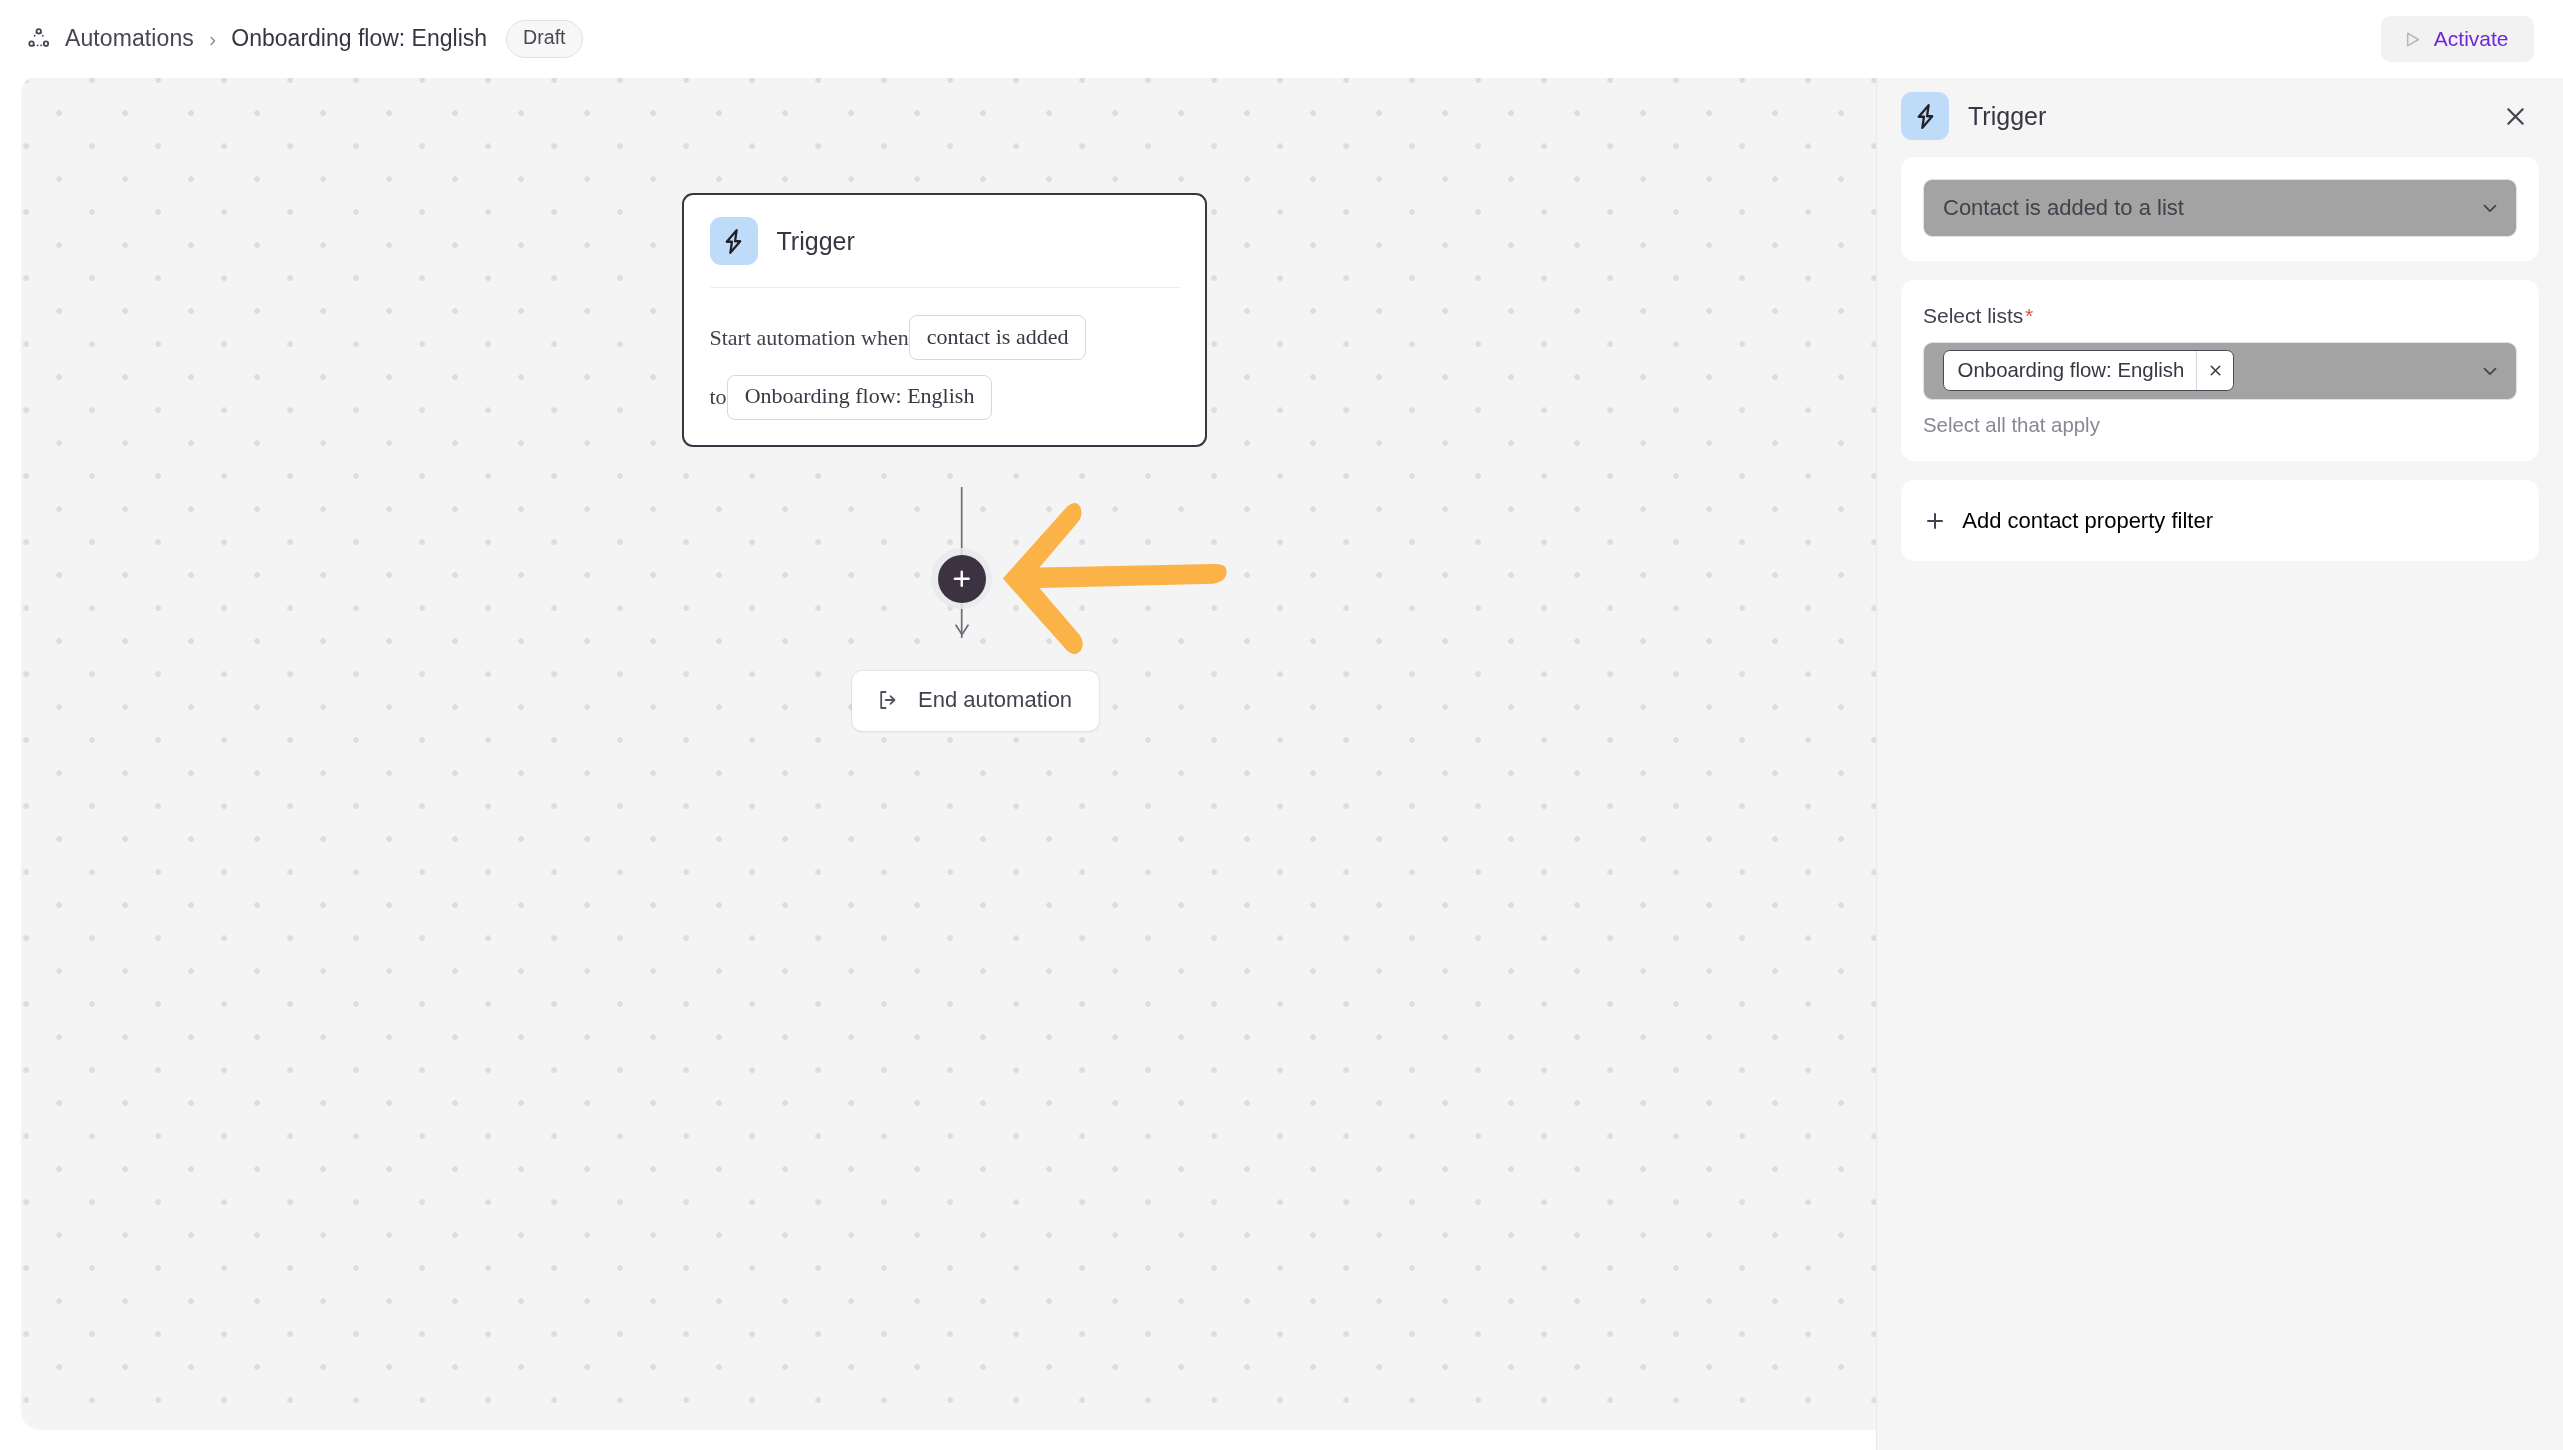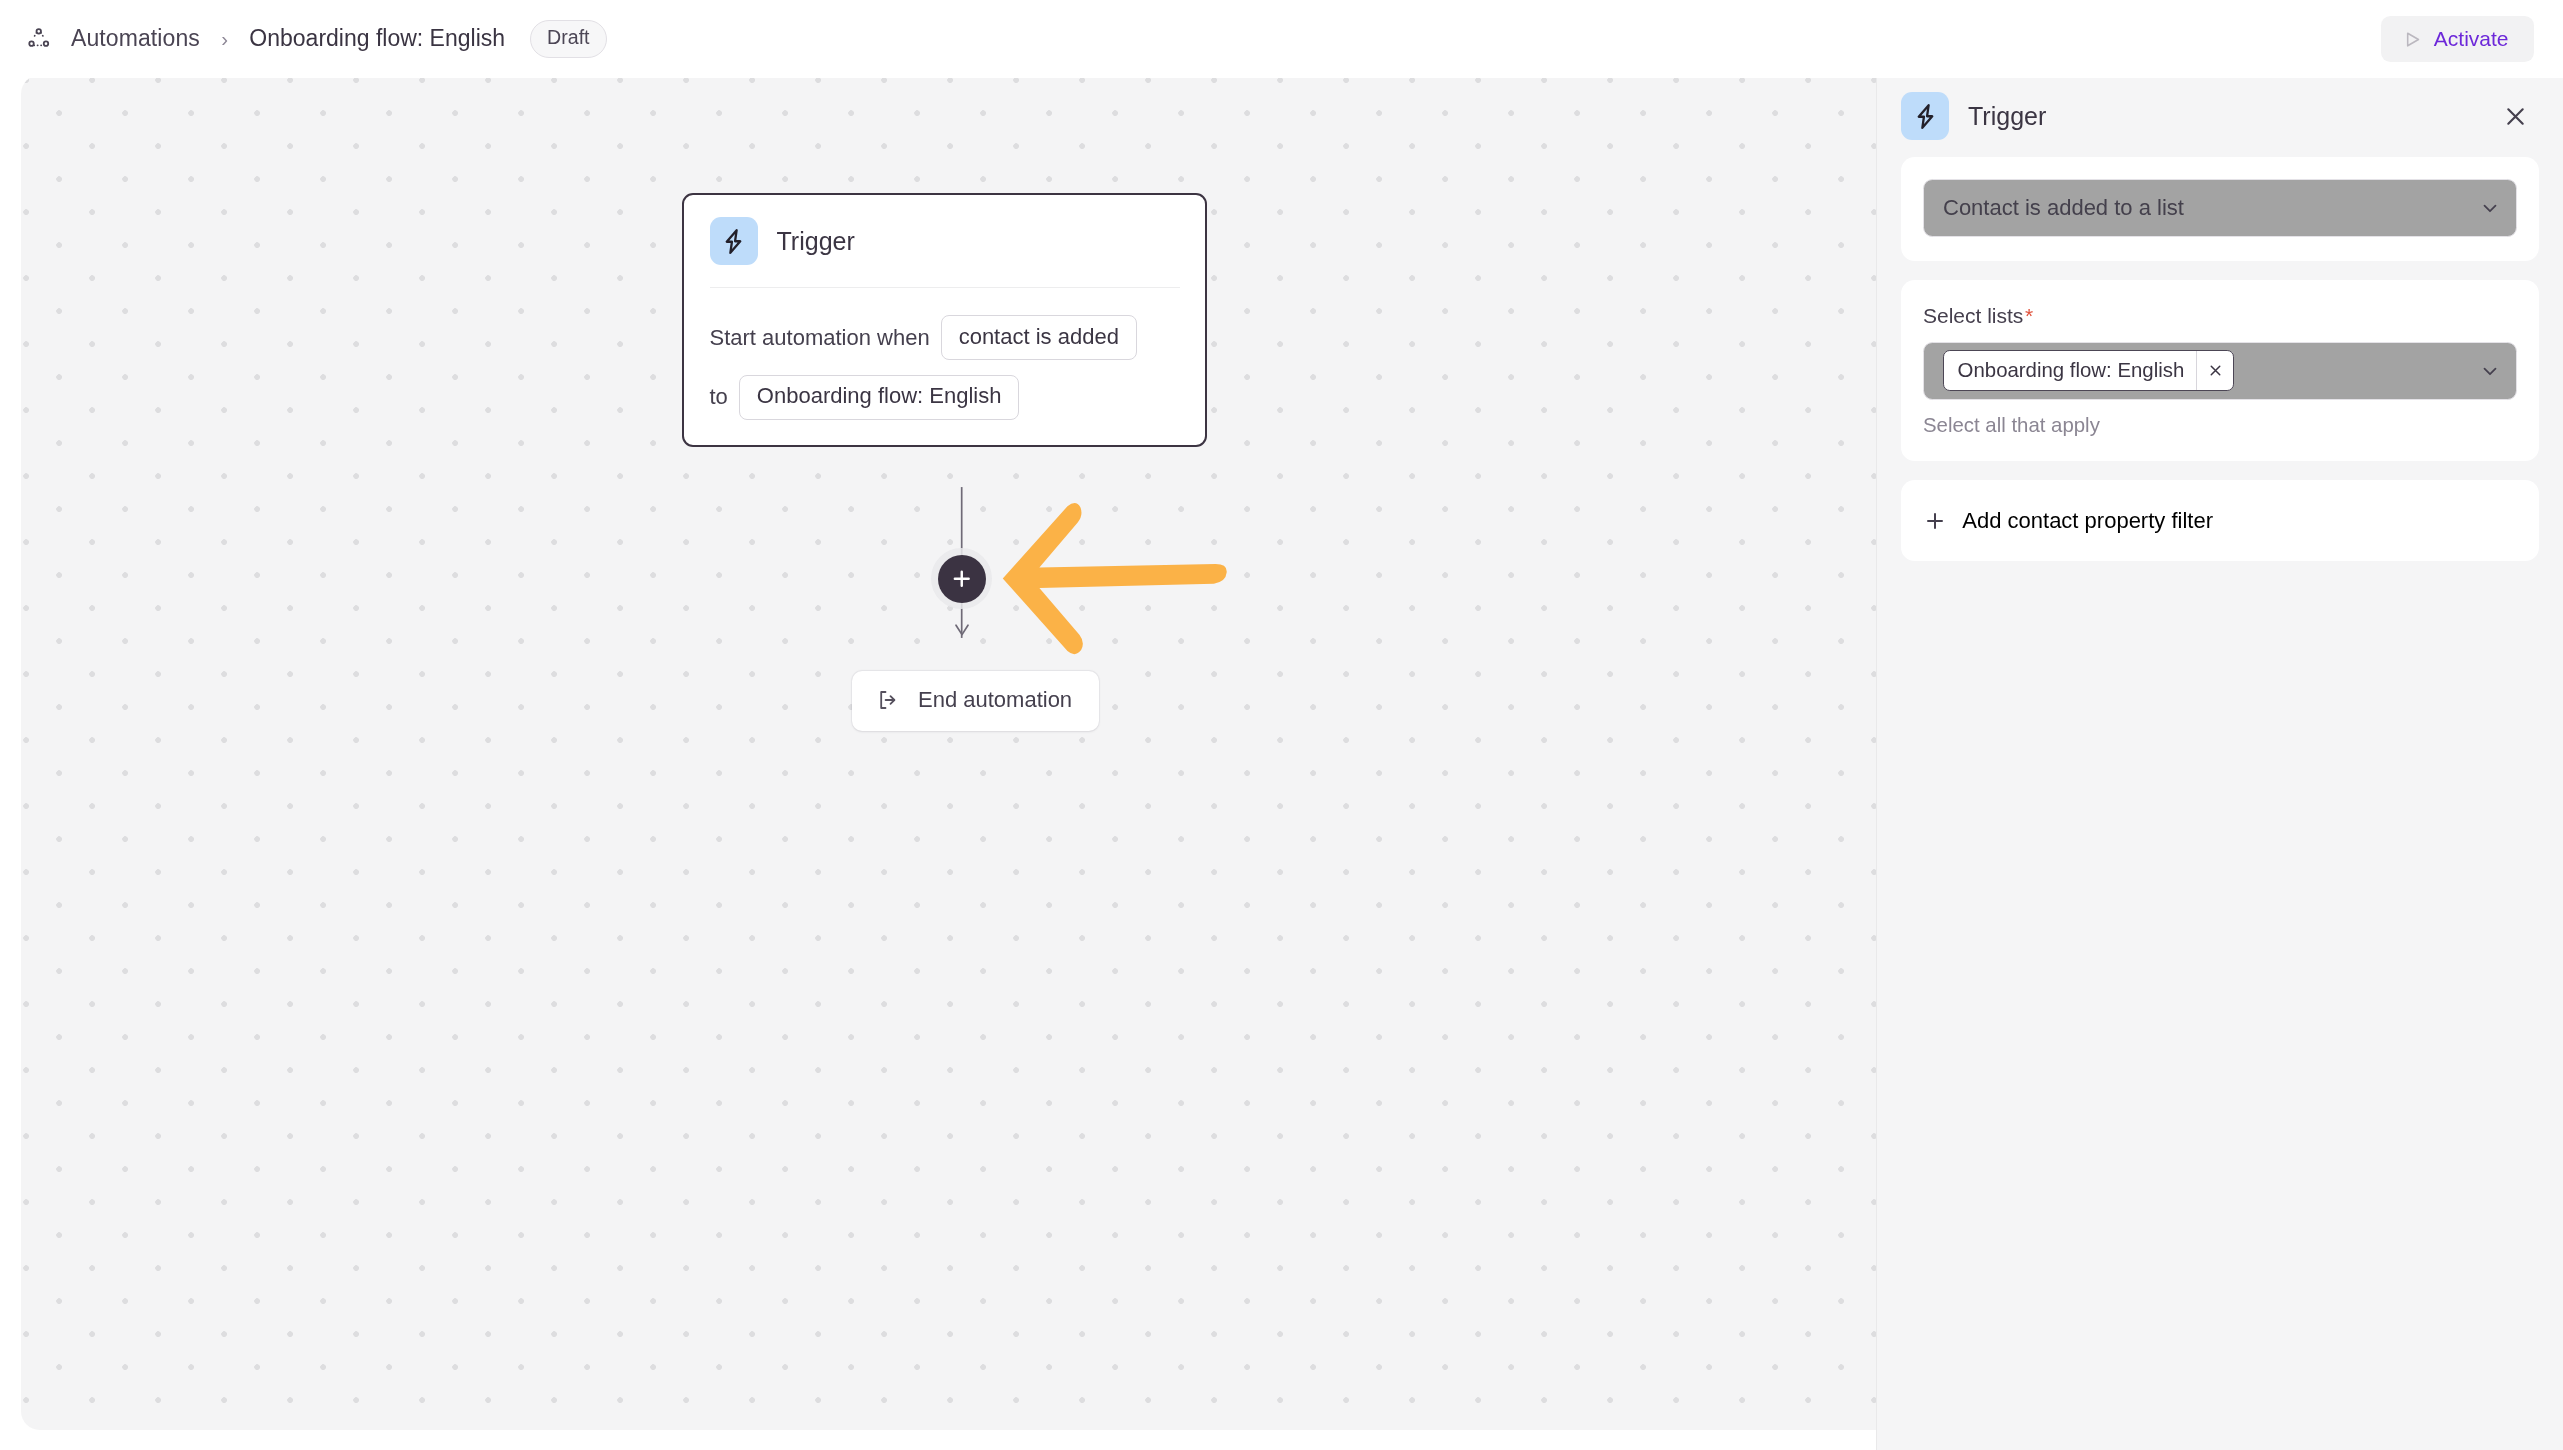--- a/index.html
+++ b/index.html
@@ -29,21 +29,21 @@
     background: #ffffff;
     display: flex;
     align-items: center;
     padding: 0 29px 0 24px;
     z-index: 30;
   }
 
   .breadcrumb {
     display: flex;
     align-items: center;
-    gap: 6px;
+    gap: 0;
   }
 
   .bc-icon {
     width: 29px; height: 29px;
     margin-right: 12px;
     display: flex; align-items: center; justify-content: center;
     flex: none;
   }
 
   .bc-link {
@@ -155,21 +155,21 @@
 
   .node-body {
     padding-top: 27px;
     font-size: 0;
   }
 
   .node-line {
     display: flex;
     align-items: center;
     flex-wrap: wrap;
-    gap: 11px;
+    font-family: Liberation Serif, serif;
   }
   .node-line + .node-line { margin-top: 14.5px; }
 
   .node-text {
     font-size: 22px;
     color: #45404e;
   }
 
   .pill {
     display: inline-flex;

